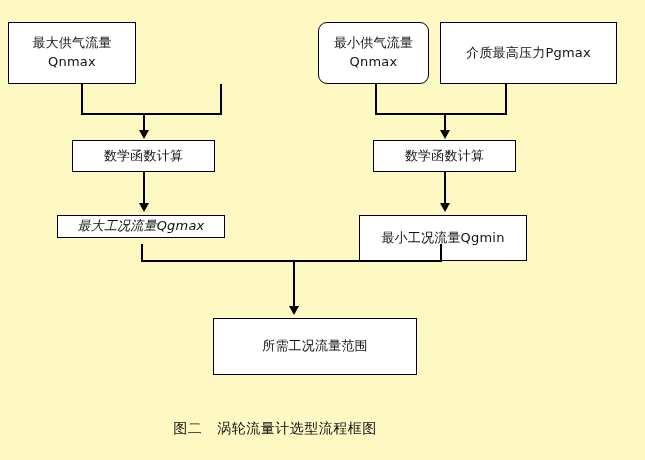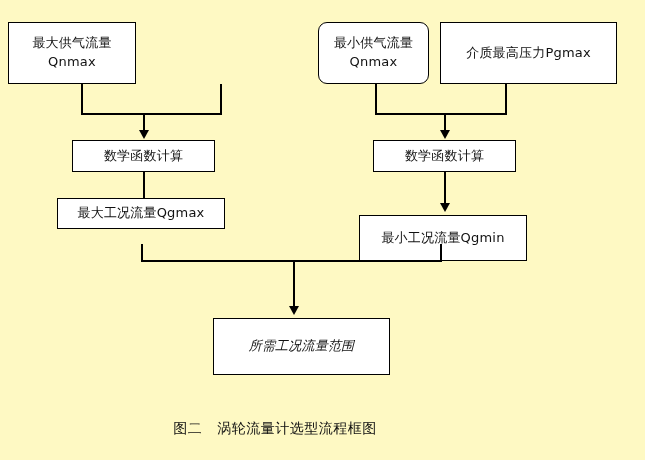--- a/index.html
+++ b/index.html
@@ -32,23 +32,23 @@
   }
   .node .line { display: block; white-space: nowrap; }
 
   
   #node-qnmax   { left: 8px;   top: 22px;  width: 128px; height: 62px; }
   #node-pgmin   { left: 136px; top: 22px;  width: 169px; height: 62px; }
   #node-qnmin   { left: 318px; top: 22px;  width: 111px; height: 62px; border-radius: 9px; }
   #node-pgmax   { left: 440px; top: 22px;  width: 177px; height: 62px; }
   #node-calc-l  { left: 72px;  top: 140px; width: 143px; height: 32px; }
   #node-calc-r  { left: 373px; top: 140px; width: 143px; height: 32px; }
-  #node-qgmax   { left: 57px;  top: 198px; width: 168px; height: 31px; }
+  #node-qgmax   { left: 57px;  top: 215px; width: 168px; height: 23px; font-style: italic; }
   #node-qgmin   { left: 359px; top: 215px; width: 168px; height: 46px; text-align: right; }
-  #node-result  { left: 213px; top: 318px; width: 177px; height: 57px; font-style: italic; }
+  #node-result  { left: 213px; top: 318px; width: 204px; height: 57px; }
 
   
   .seg {
     position: absolute;
     background: #000000;
   }
   .seg.h { height: 1.8px; }
   .seg.v { width: 1.8px; }
   .arrowhead {
     position: absolute;

